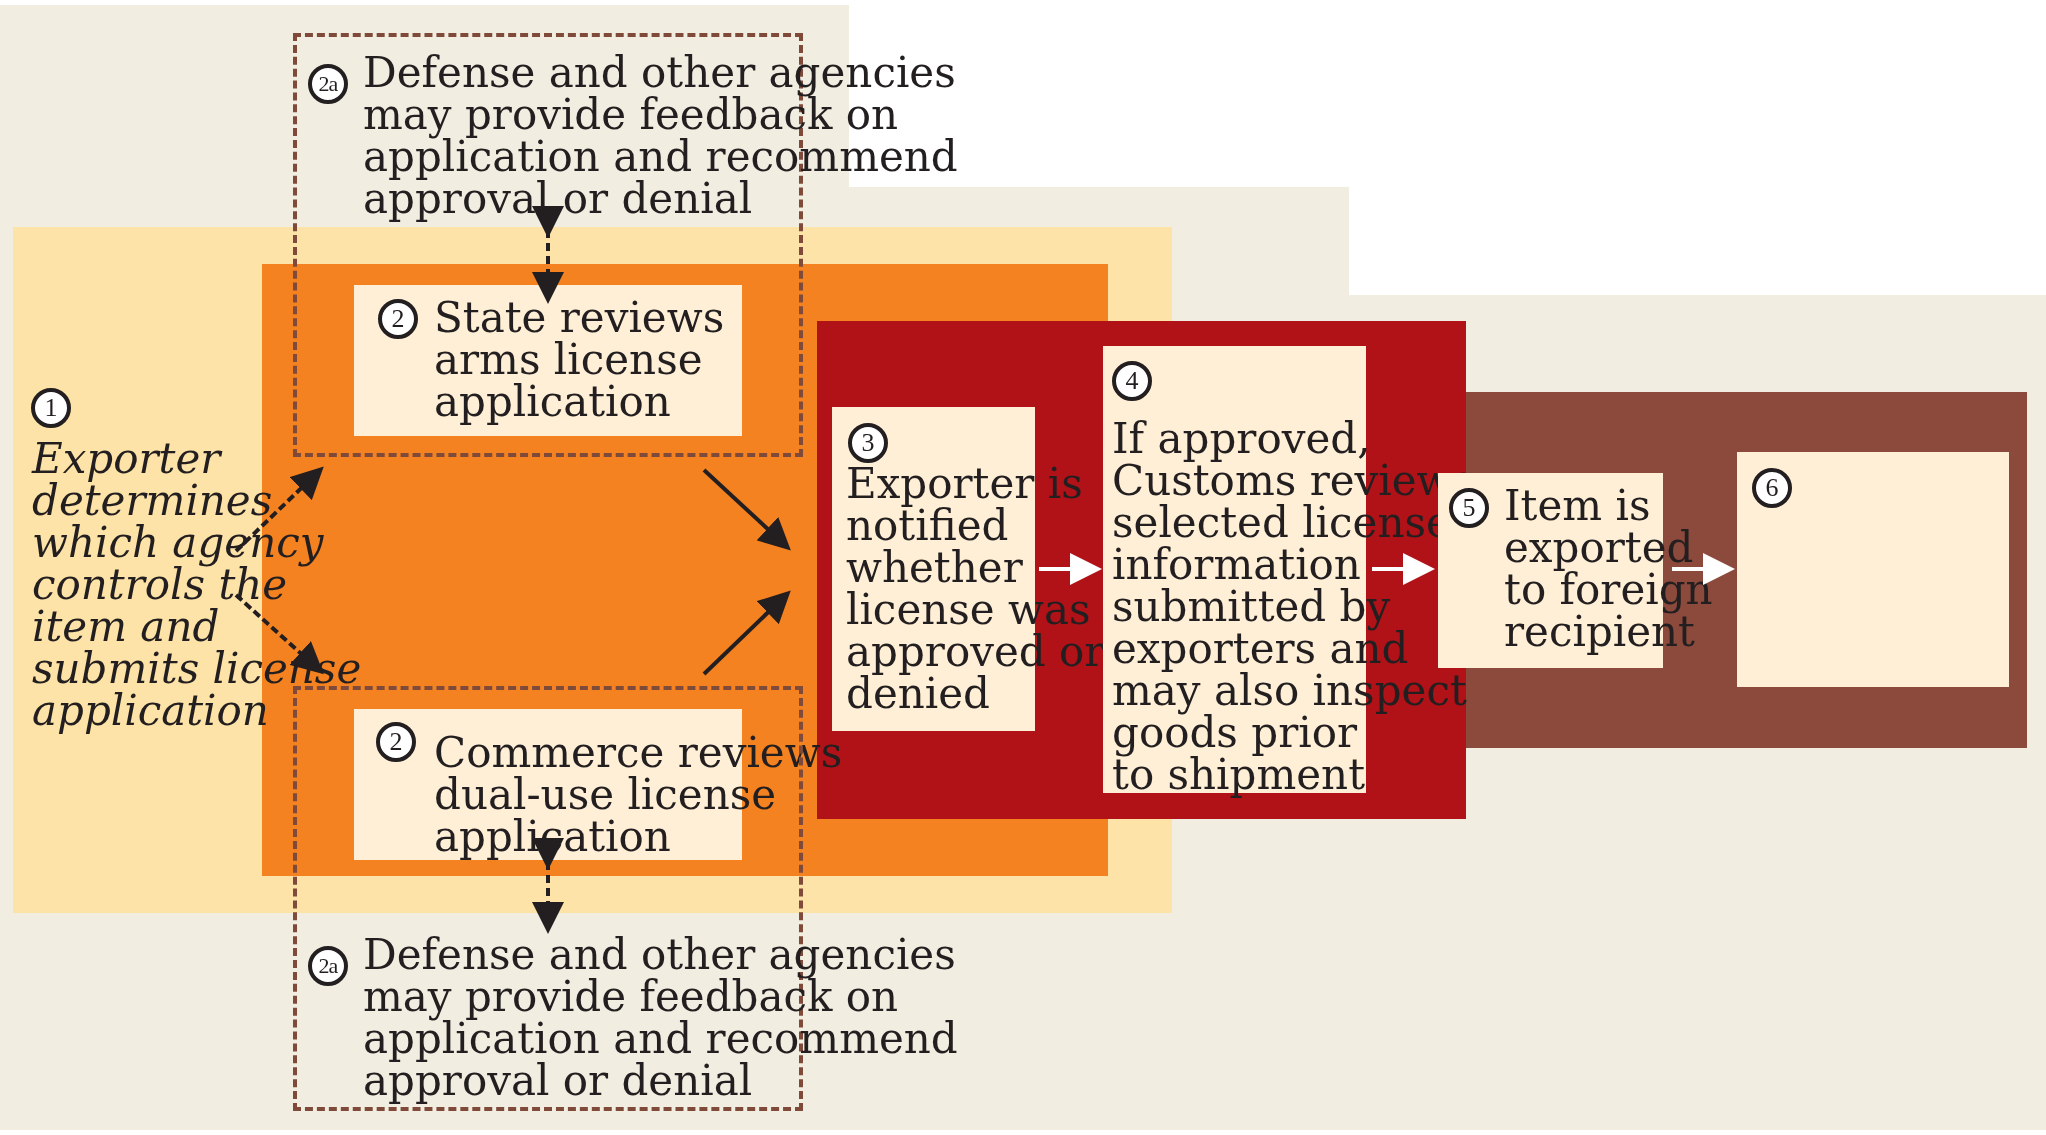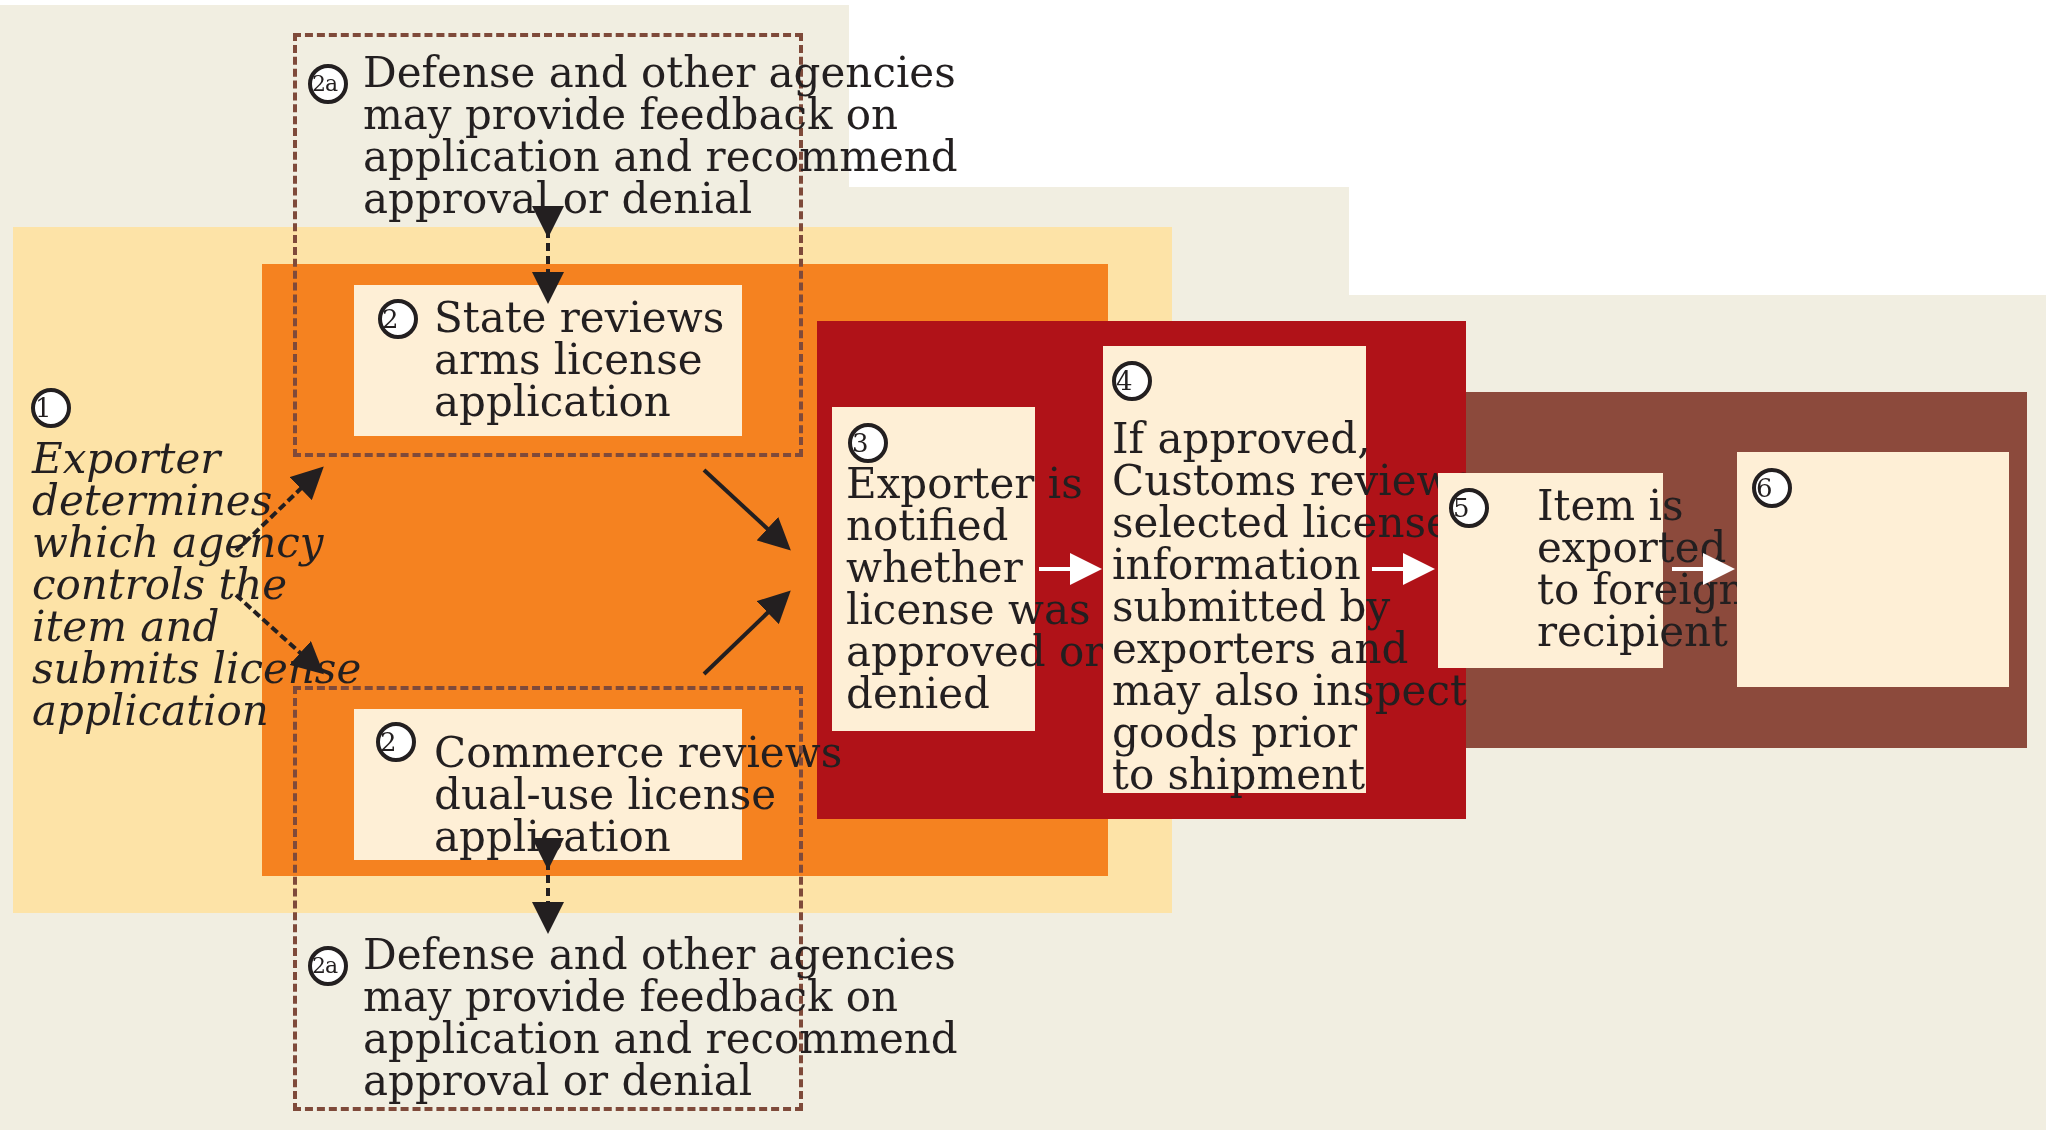--- a/index.html
+++ b/index.html
@@ -5,21 +5,21 @@
   html,body{margin:0;padding:0;background:#ffffff;}
   #canvas{position:relative;width:2046px;height:1135px;overflow:hidden;background:#ffffff;font-family:"DejaVu Serif","Liberation Serif",serif;color:#231f20;}
   .abs{position:absolute;}
   .bg-beige{background:#f1eee1;}
   .yellow{background:#fde3a7;}
   .orange{background:#f58220;}
   .red{background:#b01218;}
   .brown{background:#8c4a3c;}
   .box{background:#feefd6;}
   .txt{position:absolute;font-size:42px;line-height:42px;white-space:pre-line;}
-  .num{position:absolute;width:40px;height:40px;border:4px solid #231f20;border-radius:50%;background:#ffffff;box-sizing:border-box;font-size:26px;line-height:32px;text-align:left;}
+  .num{position:absolute;width:40px;height:40px;border:4px solid #231f20;border-radius:50%;background:#ffffff;box-sizing:border-box;font-size:26px;line-height:32px;text-align:center;font-family:Liberation Serif, serif;}
   .num.small{font-size:22px;letter-spacing:-1px;}
   .dashed{position:absolute;border:4px dashed #7f4a3a;box-sizing:border-box;}
   svg.overlay{position:absolute;left:0;top:0;}
 </style>
 </head>
 <body>
 
 <div id="canvas">
 
   <div class="abs bg-beige" style="left:0;top:5px;width:849px;height:1125px;"></div>
@@ -82,21 +82,21 @@
 selected license
 information
 submitted by
 exporters and
 may also inspect
 goods prior
 to shipment</div>
 
   <div class="abs box" style="left:1438px;top:473px;width:225px;height:195px;"></div>
   <div class="num" style="left:1449px;top:488px;">5</div>
-  <div class="txt" style="left:1504px;top:485px;margin-left:33px;">Item is
+  <div class="txt" style="left:1504px;top:485px;">Item is
 exported
 to foreign
 recipient</div>
 
   <div class="abs box" style="left:1737px;top:452px;width:272px;height:235px;"></div>
   <div class="num" style="left:1752px;top:468px;">6</div>
 
   <svg class="overlay" width="2046" height="1135">
     <defs>
       <marker id="ahd" markerWidth="8" markerHeight="8" refX="6" refY="4" orient="auto" markerUnits="strokeWidth">

